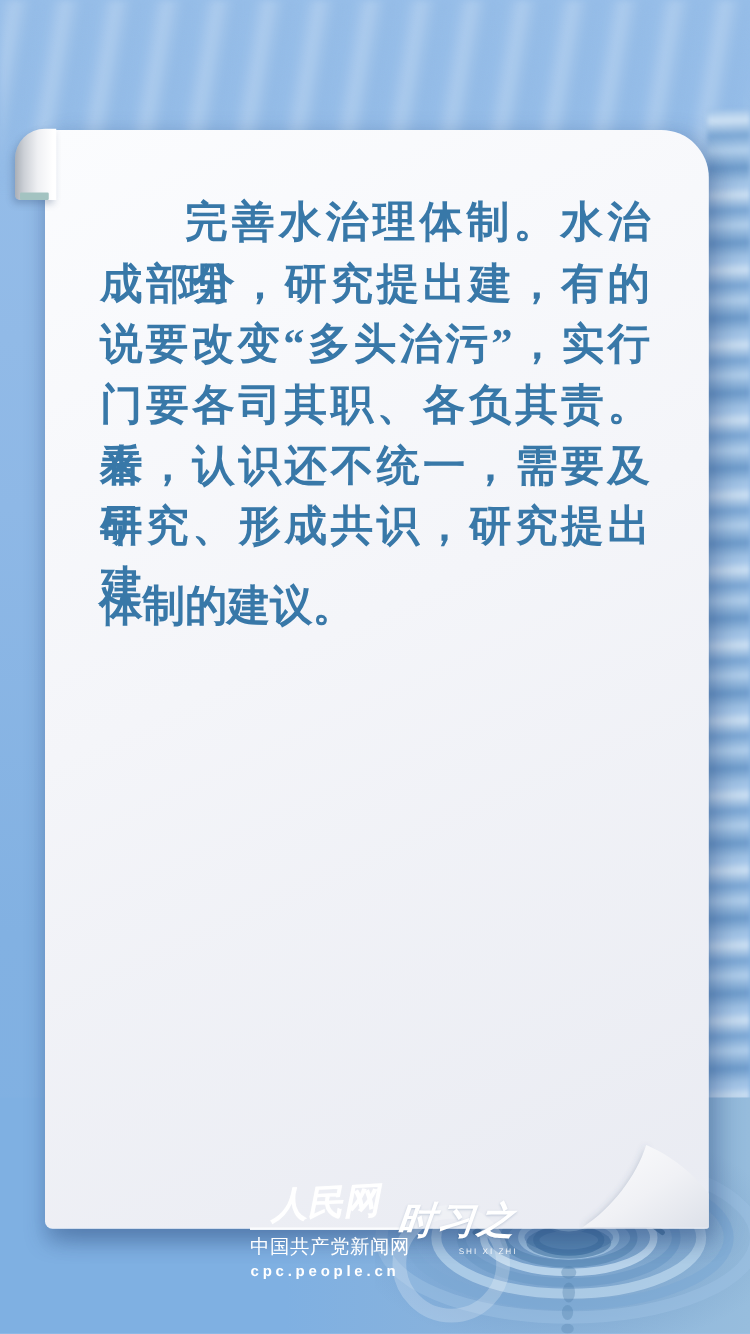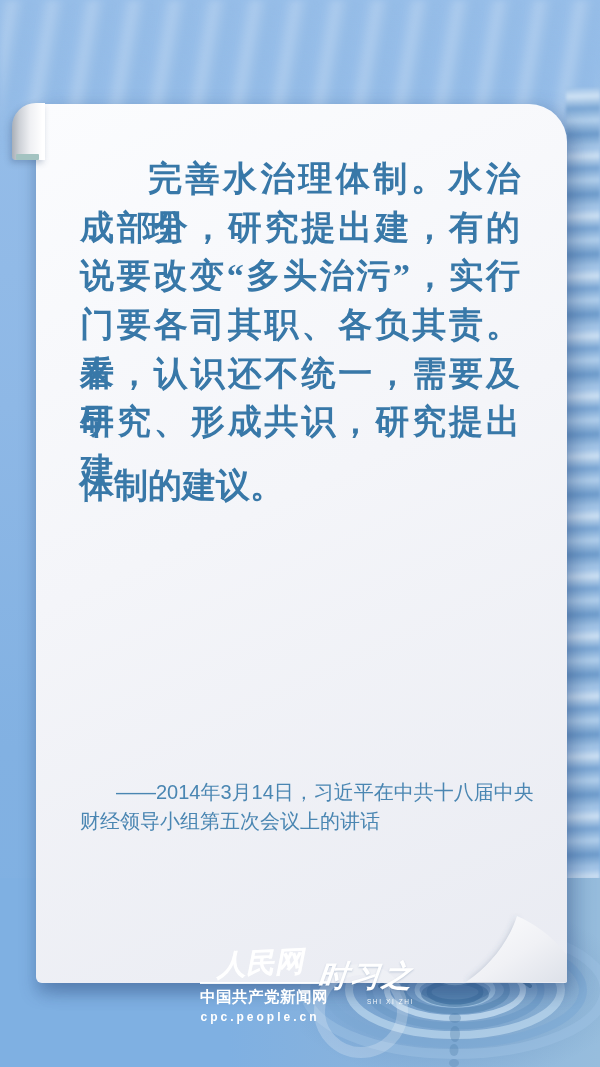--- a/index.html
+++ b/index.html
@@ -60,21 +60,21 @@
   }
   .attr-l1{padding-left:36px;}
   
   .rmw{position:absolute;left:200px;top:946px;width:120px;color:#fff;text-align:center;z-index:3;}
   .rmw-script{
     font-family:"Liberation Serif", serif;font-style:italic;font-weight:700;
     font-size:29px;line-height:34px;transform:rotate(-3deg);
     text-shadow:0 0 1px rgba(255,255,255,.55);
   }
   .rmw-line{height:1.5px;background:rgba(255,255,255,.92);margin:2px 0 3px;}
-  .rmw-name{font-size:15.5px;font-weight:700;letter-spacing:.5px;white-space:nowrap;}
+  .rmw-name{font-size:15.5px;font-weight:400;letter-spacing:.5px;white-space:nowrap;}
   .rmw-domain{font-size:12px;font-weight:700;letter-spacing:3px;margin-top:2px;white-space:nowrap;}
   .sxz{position:absolute;left:318px;top:956px;width:96px;color:#fff;z-index:3;}
   .sxz-ring{
     position:absolute;left:-4px;top:8px;width:72px;height:72px;
     border:11px solid rgba(255,255,255,.22);border-radius:50%;
   }
   .sxz-title{
     position:relative;font-weight:700;font-size:30px;font-style:italic;
     transform:skewX(-6deg);letter-spacing:2px;white-space:nowrap;
     text-shadow:0 1px 2px rgba(80,110,150,.30);
@@ -134,24 +134,20 @@
   <div class="quote">
     <div class="qline first">完善水治理体制。水治理</div>
     <div class="qline">成部分，研究提出建，有的</div>
     <div class="qline">说要改变“多头治污”，实行</div>
     <div class="qline">门要各司其职、各负其责。看</div>
     <div class="qline">来，认识还不统一，需要及早</div>
     <div class="qline">研究、形成共识，研究提出建</div>
     <div class="qline last">体制的建议。</div>
   </div>
 
-  <div class="attribution">
-    <div class="attr-l1">——2014年3月14日，习近平在中共十八届中央</div>
-    <div class="attr-l2">财经领导小组第五次会议上的讲话</div>
-  </div>
 
   <svg class="fold" viewBox="0 0 104 70">
     <defs>
       <linearGradient id="foldg" x1="0" y1="0" x2="1" y2="1">
         <stop offset="0%" stop-color="#fdfdfe"></stop>
         <stop offset="55%" stop-color="#f0f1f5"></stop>
         <stop offset="100%" stop-color="#dde1e9"></stop>
       </linearGradient>
       <filter id="foldblur" x="-40%" y="-40%" width="180%" height="180%">
         <feGaussianBlur stdDeviation="3"></feGaussianBlur>

